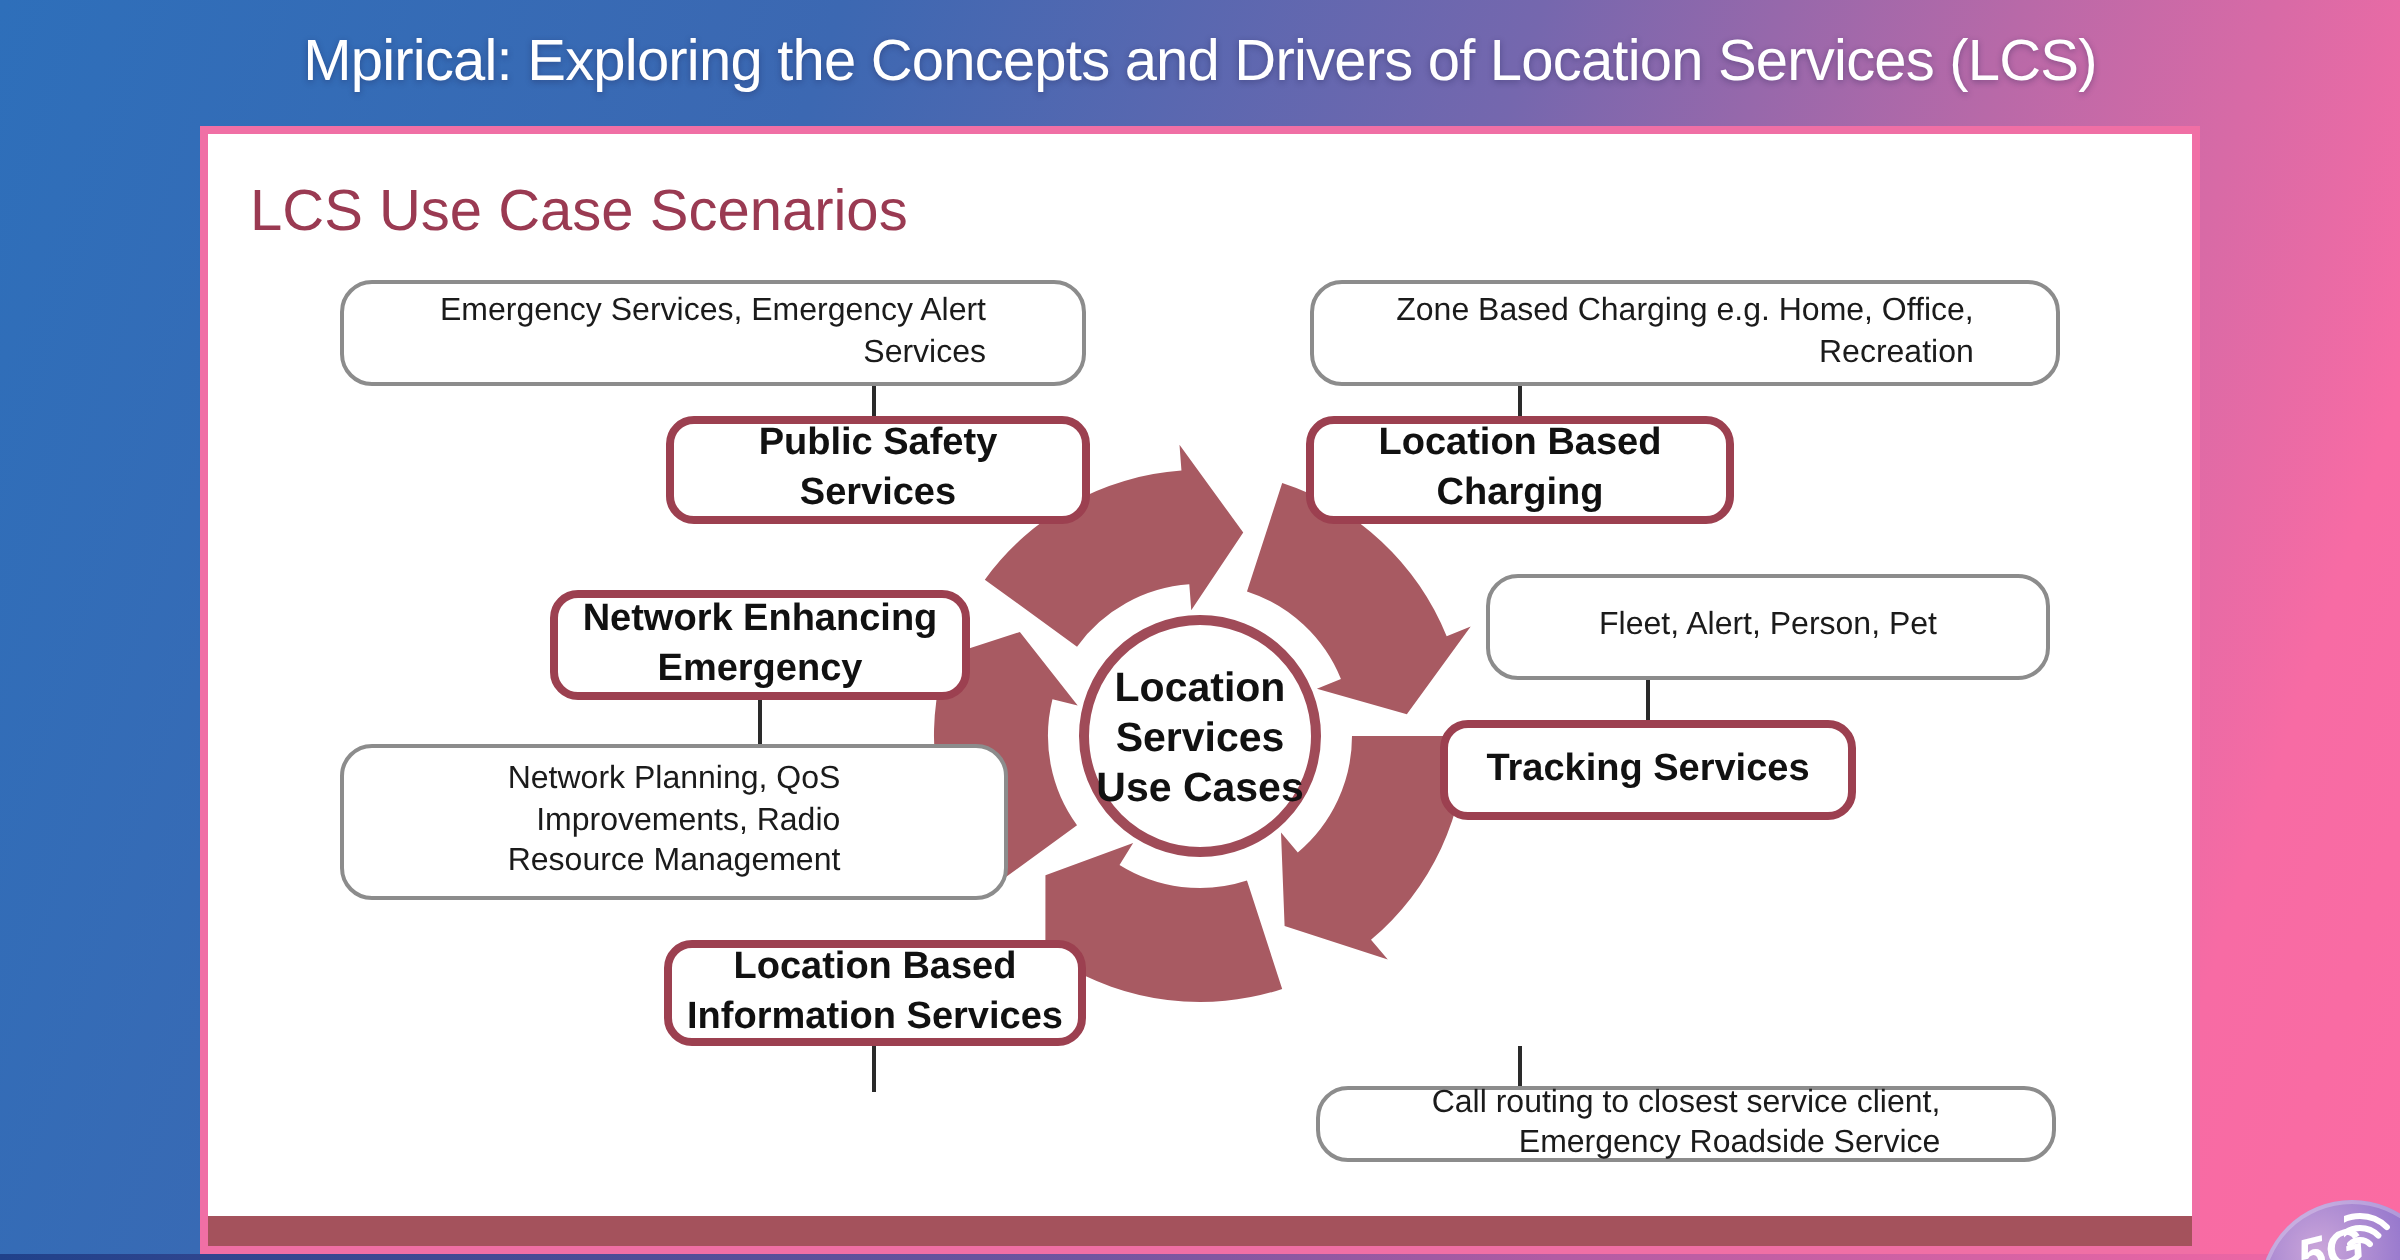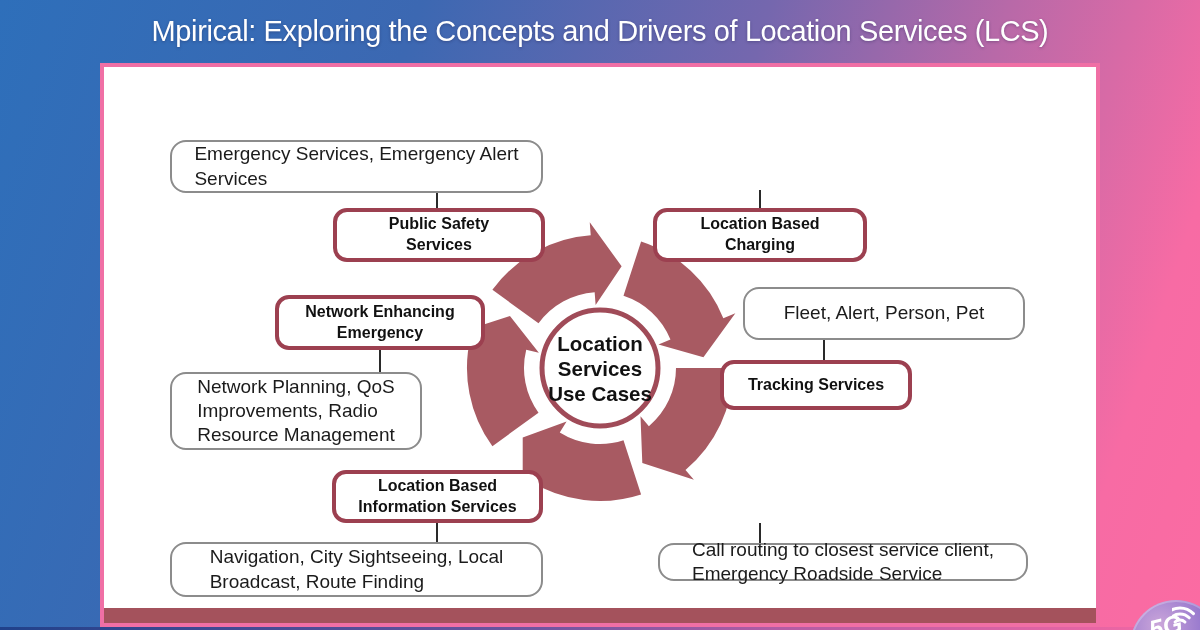--- a/index.html
+++ b/index.html
@@ -18,28 +18,28 @@
     box-sizing:border-box;background:#ffffff;border:4px solid #f06fa5;
   }
   .heading{
     position:absolute;left:21px;top:23px;
     font-size:29px;color:#9a3a52;
   }
   .pre{white-space:pre-line;}
   .dbox{
     position:absolute;box-sizing:border-box;z-index:3;
     background:#ffffff;border:2px solid #8c8c8c;border-radius:16px;
-    display:flex;align-items:center;justify-content:center;text-align:left;
-    font-size:19px;line-height:1.28;color:#1b1b1b;padding:2px 6px;
+    display:flex;align-items:center;justify-content:center;text-align:right;
+    font-size:16px;line-height:1.28;color:#1b1b1b;padding:2px 6px;
   }
   .ubox{
     position:absolute;box-sizing:border-box;z-index:3;
     background:#ffffff;border:4px solid #9c4050;border-radius:14px;
     display:flex;align-items:center;justify-content:center;text-align:center;
-    font-size:16px;line-height:1.3;font-weight:bold;color:#111111;padding:16px 2px;
+    font-size:19px;line-height:1.3;font-weight:bold;color:#111111;padding:16px 2px;
   }
   .conn{position:absolute;width:2px;background:#2a2a2a;z-index:1;}
   .cycle{position:absolute;left:331px;top:136px;z-index:2;}
   .hub-text{font-family:"Liberation Sans",sans-serif;font-weight:bold;font-size:20.5px;fill:#111111;text-anchor:middle;}
   .bottom-bar{
     position:absolute;left:0;right:0;bottom:0;height:15px;background:#a4525c;z-index:4;
   }
   .bottom-edge{
     position:absolute;left:0;top:627px;width:1200px;height:3px;
     background:linear-gradient(90deg,#20418a 0%,#6f55a0 45%,#b25ca4 65%,#f768a4 100%);
@@ -57,20 +57,21 @@
 </style>
 </head>
 <body>
 
 <div class="stage">
 
   <div class="page-title">Mpirical: Exploring the Concepts and Drivers of Location Services (LCS)</div>
 
   <div class="card">
 
+    <div class="heading">LCS Use Case Scenarios</div>
 
     <svg class="cycle" width="330" height="330" viewBox="0 0 330 330">
       <g fill="#a85a62">
         <path d="M298,165 A133,133 0 0 1 250.5,266.9 L258.9,276.8 L207.3,260.0 L205.5,213.3 L213.9,223.2 A76,76 0 0 0 241,165 Z"></path>
         <path transform="rotate(72 165 165)" d="M298,165 A133,133 0 0 1 250.5,266.9 L258.9,276.8 L207.3,260.0 L205.5,213.3 L213.9,223.2 A76,76 0 0 0 241,165 Z"></path>
         <path transform="rotate(144 165 165)" d="M298,165 A133,133 0 0 1 250.5,266.9 L258.9,276.8 L207.3,260.0 L205.5,213.3 L213.9,223.2 A76,76 0 0 0 241,165 Z"></path>
         <path transform="rotate(216 165 165)" d="M298,165 A133,133 0 0 1 250.5,266.9 L258.9,276.8 L207.3,260.0 L205.5,213.3 L213.9,223.2 A76,76 0 0 0 241,165 Z"></path>
         <path transform="rotate(288 165 165)" d="M298,165 A133,133 0 0 1 250.5,266.9 L258.9,276.8 L207.3,260.0 L205.5,213.3 L213.9,223.2 A76,76 0 0 0 241,165 Z"></path>
       </g>
       <circle cx="165" cy="165" r="58" fill="#ffffff" stroke="#a04b58" stroke-width="5"></circle>
@@ -82,54 +83,54 @@
     <div class="dbox" style="left:66px;top:73px;width:373px;height:53px;">
       <span class="pre">Emergency Services, Emergency Alert
 Services</span>
     </div>
     <div class="conn" style="left:332px;top:123px;height:22px;"></div>
     <div class="ubox" style="left:229px;top:141px;width:212px;height:54px;">
       <span class="pre">Public Safety
 Services</span>
     </div>
 
+    <div class="dbox" style="left:551px;top:73px;width:375px;height:53px;">
+      <span class="pre">Zone Based Charging e.g. Home, Office,
+Recreation</span>
+    </div>
     <div class="conn" style="left:655px;top:123px;height:22px;"></div>
     <div class="ubox" style="left:549px;top:141px;width:214px;height:54px;">
       <span class="pre">Location Based
 Charging</span>
     </div>
 
     <div class="ubox" style="left:171px;top:228px;width:210px;height:55px;">
       <span class="pre">Network Enhancing
 Emergency</span>
     </div>
     <div class="conn" style="left:275px;top:281px;height:26px;"></div>
-    <div class="dbox" style="left:66px;top:305px;width:252px;height:78px;">
+    <div class="dbox" style="left:66px;top:305px;width:334px;height:78px;">
       <span class="pre">Network Planning, QoS
 Improvements, Radio
 Resource Management</span>
     </div>
 
     <div class="dbox" style="left:639px;top:220px;width:282px;height:53px;">
       <span class="pre">Fleet, Alert, Person, Pet</span>
     </div>
     <div class="conn" style="left:719px;top:271px;height:26px;"></div>
-    <div class="ubox" style="left:616px;top:293px;width:192px;height:50px;justify-content:center;">
+    <div class="ubox" style="left:616px;top:293px;width:208px;height:50px;justify-content:center;">
       <span class="pre">Tracking Services</span>
     </div>
 
     <div class="ubox" style="left:228px;top:403px;width:211px;height:53px;">
       <span class="pre">Location Based
 Information Services</span>
     </div>
     <div class="conn" style="left:332px;top:454px;height:25px;"></div>
-    <div class="dbox" style="left:66px;top:475px;width:373px;height:55px;">
-      <span class="pre">Navigation, City Sightseeing, Local
-Broadcast, Route Finding</span>
-    </div>
 
     <div class="conn" style="left:655px;top:456px;height:24px;"></div>
     <div class="dbox" style="left:554px;top:476px;width:370px;height:38px;">
       <span class="pre">Call routing to closest service client,
 Emergency Roadside Service</span>
     </div>
 
     <div class="bottom-bar"></div>
   </div>
 

